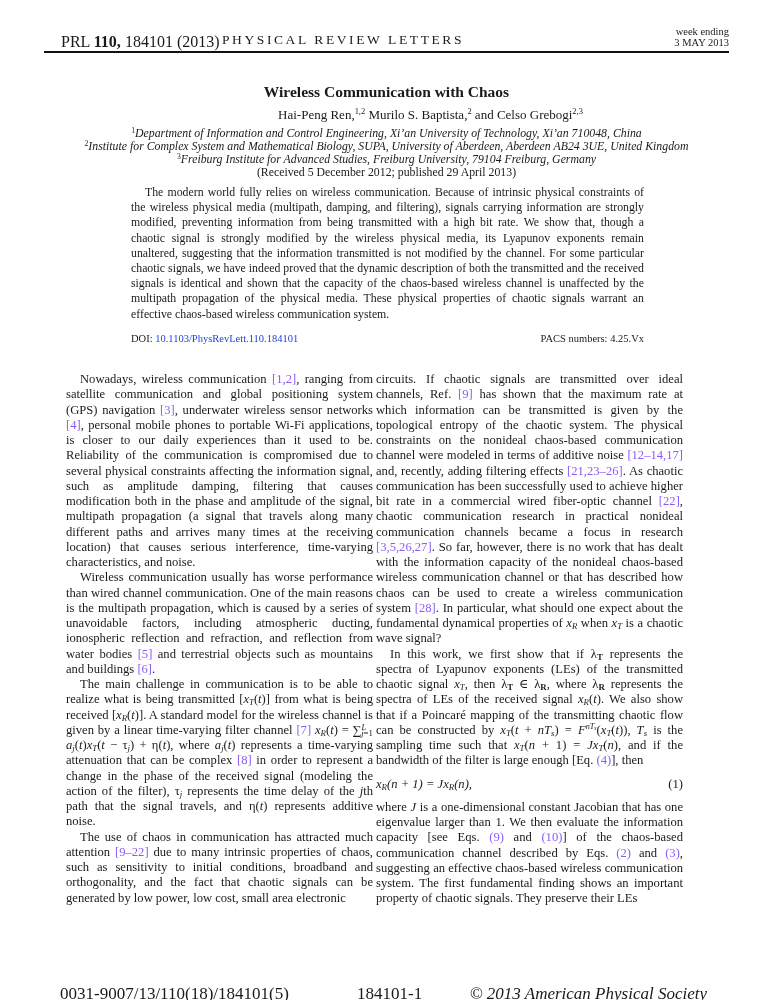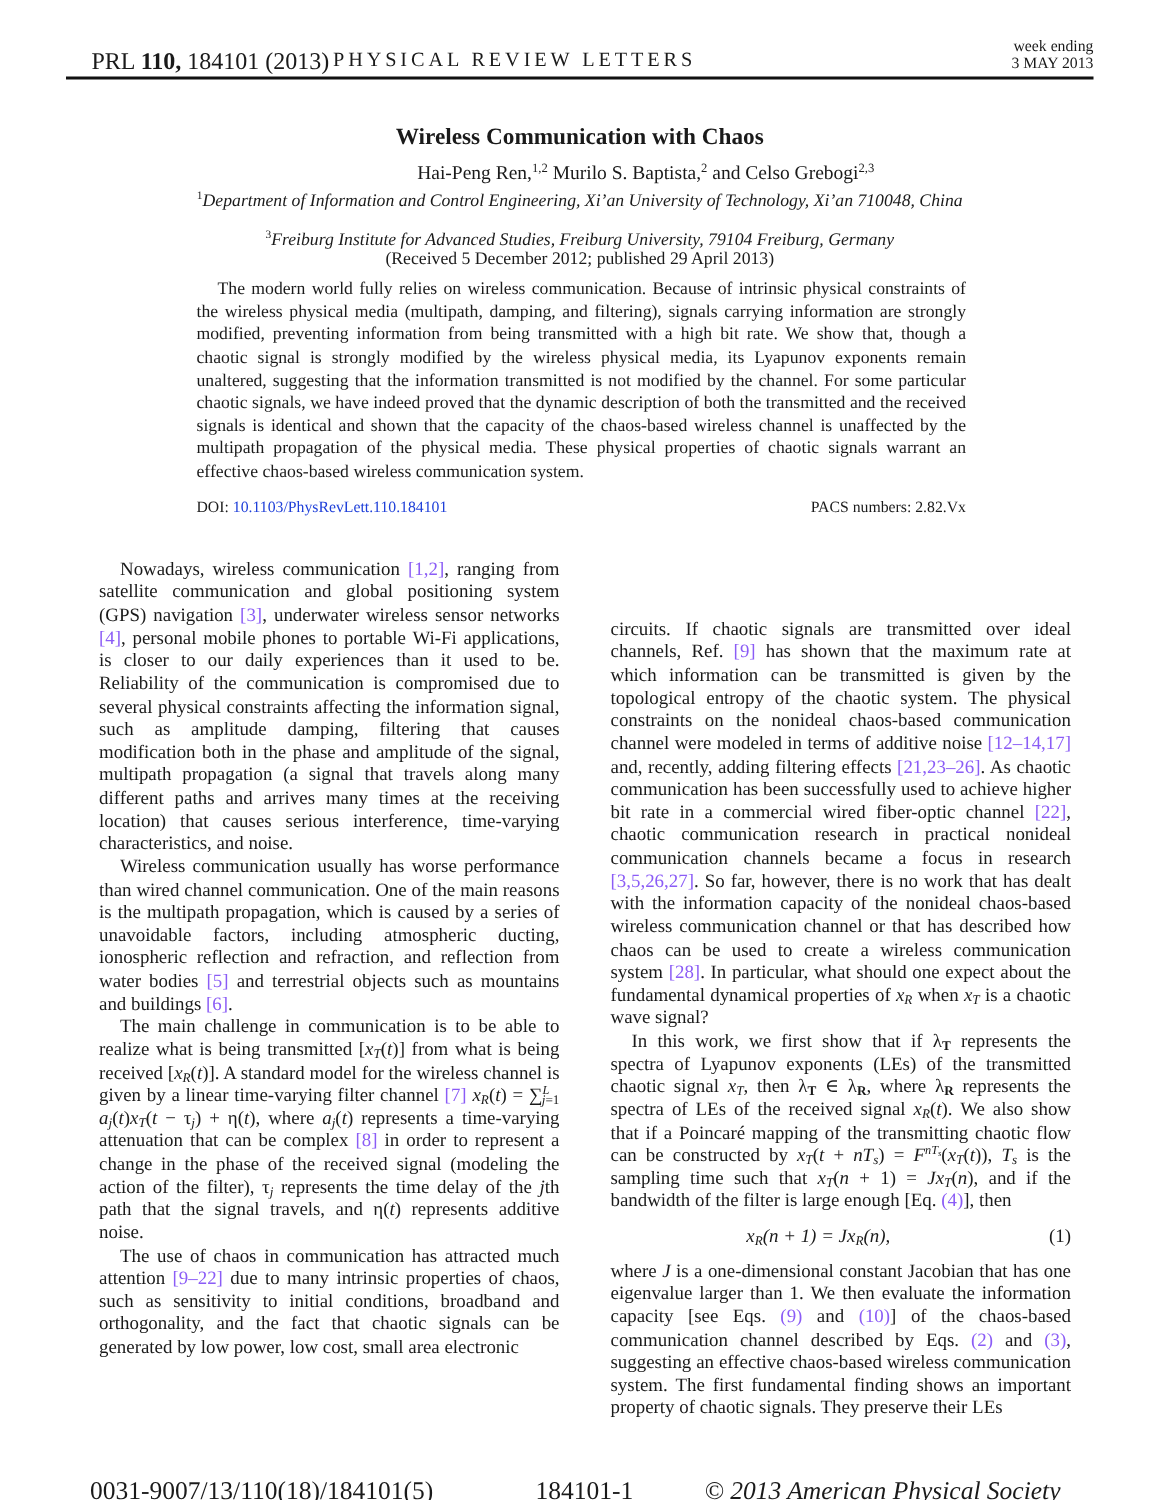--- a/index.html
+++ b/index.html
@@ -26,26 +26,26 @@
   
   .abstract { position: absolute; left: 131px; top: 185px; width: 513px; font-size: 11.8px; line-height: 15.2px;
               text-align: justify; text-indent: 14px; }
   .doi { position: absolute; left: 131px; top: 333px; font-size: 10.5px; }
   .pacs { position: absolute; right: 129px; top: 333px; font-size: 10.5px; }
   .link { color: #1e3fd9; }
 
   
   .col { position: absolute; top: 372px; width: 307px; font-size: 12.6px; line-height: 15.25px; text-align: justify; }
   .col-left { left: 66px; }
-  .col-right { left: 407px; margin-top: 40px; }
+  .col-right { left: 376px; }
   .col p { margin: 0; text-indent: 14px; }
   .col p.noindent { text-indent: 0; }
   .ref { color: #8b5cf6; }
   .eq { display: flex; justify-content: space-between; margin: 8px 0 8px 0; text-indent: 0; }
-  .eq-body { flex: 1; text-align: center; font-style: italic; }
+  .eq-body { flex: 1; font-style: italic; }
   .eq-num { width: 30px; text-align: right; }
   i { font-style: italic; }
 
   
   .footer { position: absolute; top: 984px; font-size: 17px; }
   .f-left { left: 60px; }
   .f-center { left: 357px; text-align: center; }
   .f-right { right: 66px; font-style: italic; }
 </style>
 </head>
@@ -65,28 +65,29 @@
       <div>3 MAY 2013</div>
     </div>
   </div>
   <div class="hdr-rule"></div>
 
   <div class="title">Wireless Communication with Chaos</div>
   <div class="authors">
     <span>Hai-Peng Ren,</span><sup>1,2</sup><span> Murilo S. Baptista,</span><sup>2</sup><span> and Celso Grebogi</span><sup>2,3</sup>
   </div>
   <div class="affil" style="top:126px"><sup>1</sup><span>Department of Information and Control Engineering, Xi’an University of Technology, Xi’an 710048, China</span></div>
+  <div class="affil" style="top:139px"><sup>2</sup><span>Institute for Complex System and Mathematical Biology, SUPA, University of Aberdeen, Aberdeen AB24 3UE, United Kingdom</span></div>
   <div class="affil" style="top:152px"><sup>3</sup><span>Freiburg Institute for Advanced Studies, Freiburg University, 79104 Freiburg, Germany</span></div>
   <div class="received">(Received 5 December 2012; published 29 April 2013)</div>
 
   <div class="abstract">The modern world fully relies on wireless communication. Because of intrinsic physical constraints of the wireless physical media (multipath, damping, and filtering), signals carrying information are strongly modified, preventing information from being transmitted with a high bit rate. We show that, though a chaotic signal is strongly modified by the wireless physical media, its Lyapunov exponents remain unaltered, suggesting that the information transmitted is not modified by the channel. For some particular chaotic signals, we have indeed proved that the dynamic description of both the transmitted and the received signals is identical and shown that the capacity of the chaos-based wireless channel is unaffected by the multipath propagation of the physical media. These physical properties of chaotic signals warrant an effective chaos-based wireless communication system.</div>
   <div class="doi">
     <span>DOI: </span><span class="link">10.1103/PhysRevLett.110.184101</span>
   </div>
-  <div class="pacs">PACS numbers: 2.82.Vx</div>
+  <div class="pacs">PACS numbers: 4.25.Vx</div>
 
   <div class="col col-left">
     <p><span>Nowadays, wireless communication </span><span class="ref">[1,2]</span><span>, ranging from satellite communication and global positioning system (GPS) navigation </span><span class="ref">[3]</span><span>, underwater wireless sensor networks </span><span class="ref">[4]</span><span>, personal mobile phones to portable Wi-Fi applications, is closer to our daily experiences than it used to be. Reliability of the communication is compromised due to several physical constraints affecting the information signal, such as amplitude damping, filtering that causes modification both in the phase and amplitude of the signal, multipath propagation (a signal that travels along many different paths and arrives many times at the receiving location) that causes serious interference, time-varying characteristics, and noise.</span></p>
     <p><span>Wireless communication usually has worse performance than wired channel communication. One of the main reasons is the multipath propagation, which is caused by a series of unavoidable factors, including atmospheric ducting, ionospheric reflection and refraction, and reflection from water bodies </span><span class="ref">[5]</span><span> and terrestrial objects such as mountains and buildings </span><span class="ref">[6]</span><span>.</span></p>
     <p><span>The main challenge in communication is to be able to realize what is being transmitted [</span><i>x<sub>T</sub></i>(<i>t</i>)<span>] from what is being received [</span><i>x<sub>R</sub></i>(<i>t</i>)<span>]. A standard model for the wireless channel is given by a linear time-varying filter channel </span><span class="ref">[7]</span> <i>x<sub>R</sub></i>(<i>t</i>) = ∑<sup><i>L</i></sup><sub style="margin-left:-5px"><i>j</i>=1</sub> <i>a<sub>j</sub></i>(<i>t</i>)<i>x<sub>T</sub></i>(<i>t</i> − τ<sub><i>j</i></sub>) + η(<i>t</i>)<span>, where </span><i>a<sub>j</sub></i>(<i>t</i>)<span> represents a time-varying attenuation that can be complex </span><span class="ref">[8]</span><span> in order to represent a change in the phase of the received signal (modeling the action of the filter), </span>τ<sub><i>j</i></sub><span> represents the time delay of the </span><i>j</i><span>th path that the signal travels, and </span>η(<i>t</i>)<span> represents additive noise.</span></p>
     <p><span>The use of chaos in communication has attracted much attention </span><span class="ref">[9–22]</span><span> due to many intrinsic properties of chaos, such as sensitivity to initial conditions, broadband and orthogonality, and the fact that chaotic signals can be generated by low power, low cost, small area electronic</span></p>
   </div>
 
   <div class="col col-right">
     <p class="noindent"><span>circuits. If chaotic signals are transmitted over ideal channels, Ref. </span><span class="ref">[9]</span><span> has shown that the maximum rate at which information can be transmitted is given by the topological entropy of the chaotic system. The physical constraints on the nonideal chaos-based communication channel were modeled in terms of additive noise </span><span class="ref">[12–14,17]</span><span> and, recently, adding filtering effects </span><span class="ref">[21,23–26]</span><span>. As chaotic communication has been successfully used to achieve higher bit rate in a commercial wired fiber-optic channel </span><span class="ref">[22]</span><span>, chaotic communication research in practical nonideal communication channels became a focus in research </span><span class="ref">[3,5,26,27]</span><span>. So far, however, there is no work that has dealt with the information capacity of the nonideal chaos-based wireless communication channel or that has described how chaos can be used to create a wireless communication system </span><span class="ref">[28]</span><span>. In particular, what should one expect about the fundamental dynamical properties of </span><i>x<sub>R</sub></i><span> when </span><i>x<sub>T</sub></i><span> is a chaotic wave signal?</span></p>

